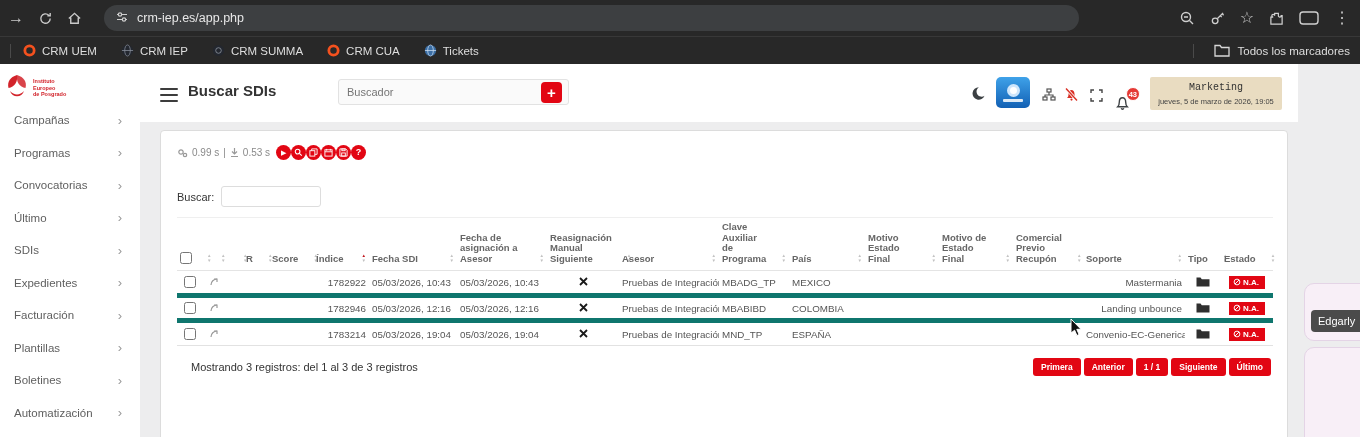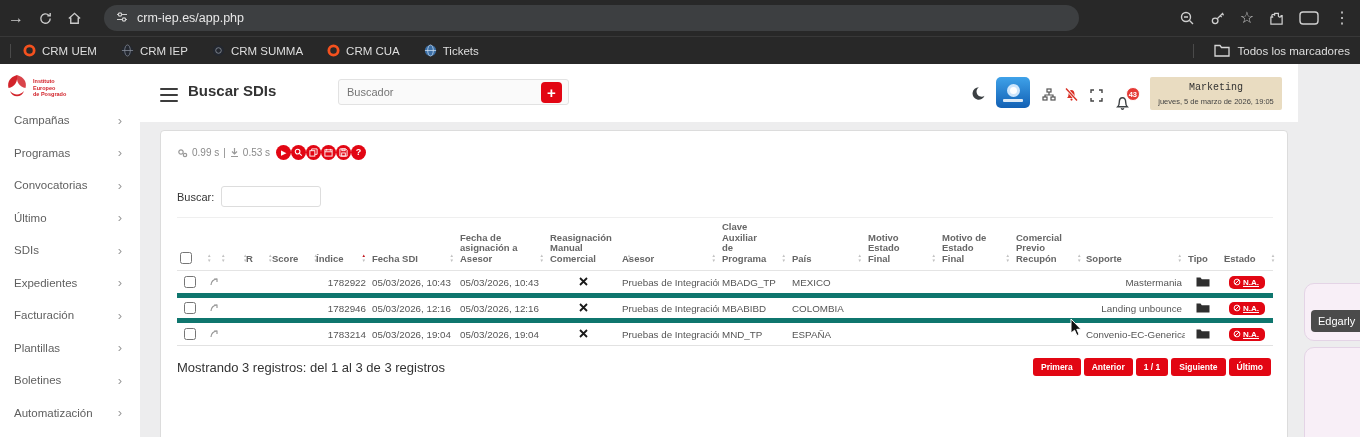--- a/index.html
+++ b/index.html
@@ -82,24 +82,24 @@
   .hc .lbl { line-height:10.5px; }
   .sort { display:flex; flex-direction:column; font-size:4.5px; line-height:4.5px; color:#c2c2c2; padding-bottom:1px; }
   .sort .on { color:#c0131a; }
   tbody td { font-size:9.8px; color:#555; padding:0 3px; height:25px; border-bottom:5px solid #0f766e;
     white-space:nowrap; overflow:hidden; vertical-align:middle; }
   tbody tr:last-child td { border-bottom:1px solid #e2e2e2;margin-top:16px; }
   td.r { text-align:right; }
   td.c { text-align:center; }
   .cbx { width:12px; height:12px; cursor:pointer; vertical-align:middle; }
   .estado-badge { display:inline-flex; align-items:center; gap:2px; background:#e20613; color:#fff;
-    border-radius:5px; padding:2px 6px 2px 4px; font-size:8px; font-weight:bold;text-decoration:underline; }
+    border-radius:0; padding:2px 6px 2px 4px; font-size:8px; font-weight:bold; }
 
   .card-foot { margin-top:12px; display:flex; justify-content:space-between; align-items:center; }
-  .summary { font-size:13px; color:#333; }
+  .summary { font-size:11px; color:#333;margin-left:14px; }
   .pager { display:flex; gap:3px; }
   .pager button { background:#e20613; color:#fff; border:none; border-radius:3px; font-size:8.5px;
     font-weight:bold; padding:4px 8px; cursor:pointer; font-family:"Liberation Sans", sans-serif; }
 
   
   .widget-a { position:absolute; left:1304px; top:219px; width:70px; height:58px; background:#f8eff7;
     border:1px solid #e4d4e6; border-radius:10px; cursor:pointer; }
   .widget-b { position:absolute; left:1304px; top:283px; width:70px; height:160px; background:#f8eff7;
     border:1px solid #e4d4e6; border-radius:10px; cursor:pointer; }
   .widget-tag { position:absolute; left:1311px; top:246px; width:49px; height:22px; background:#4b4b4b;
@@ -469,21 +469,21 @@
                 <div class="hc">
                   <span class="lbl">Fecha de asignación a Asesor</span>
                   <span class="sort">
                     <span>▲</span>
                     <span>▼</span>
                   </span>
                 </div>
               </th>
             <th>
                 <div class="hc">
-                  <span class="lbl">Reasignación Manual Comercial</span>
+                  <span class="lbl">Reasignación Manual Siguiente</span>
                   <span class="sort">
                     <span>▲</span>
                     <span>▼</span>
                   </span>
                 </div>
               </th>
             <th>
                 <div class="hc">
                   <span class="lbl">Asesor</span>
                   <span class="sort">

